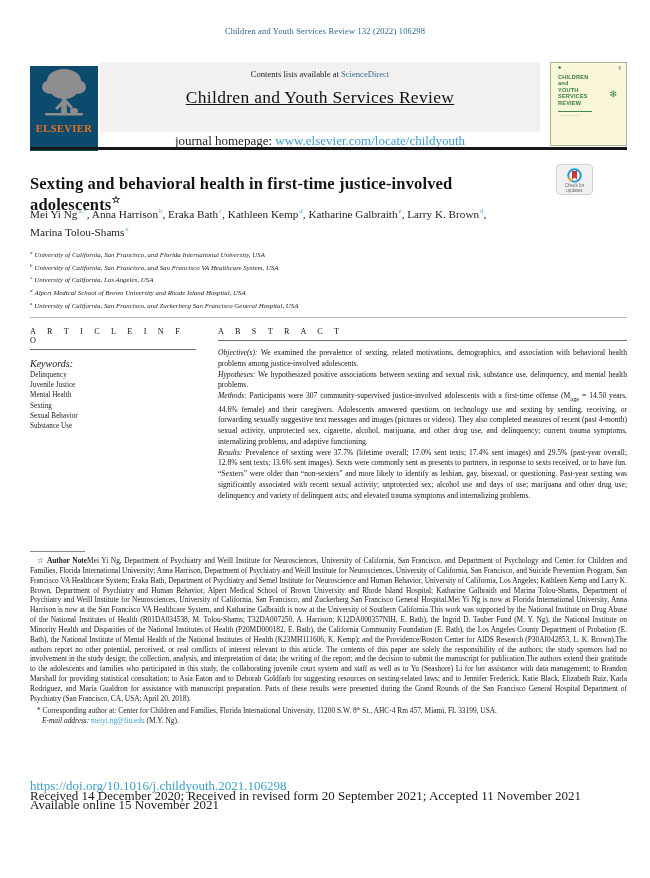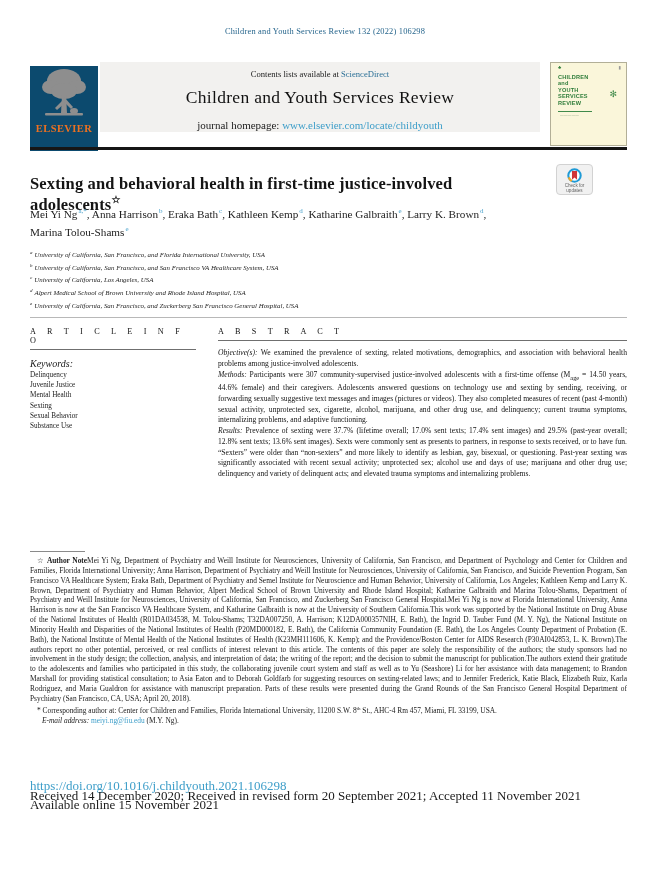--- a/index.html
+++ b/index.html
@@ -20,22 +20,22 @@
   
   .banner { position:absolute; left:30px; top:62px; width:597px; height:85px; }
   .elsevier-block { position:absolute; left:0; top:4px; width:68px; height:85px; background:#0c4a6e; text-align:center; }
   .elsevier-tree { display:block; margin:1px auto 0; }
   .elsevier-word { font-size:10.5px; font-weight:bold; color:#ee7120; letter-spacing:.4px; font-family:"Liberation Serif",serif; }
   .gray-box {
     position:absolute; left:70px; top:0; width:440px; height:70px;
     background:#f2f1ef; text-align:center;
   }
   .contents-line { margin-top:7px; font-size:8.6px; color:#222; }
-  .banner-title { margin-top:8px; font-size:17.5px; color:#111; letter-spacing:.3px; }
-  .homepage-line { margin-top:11px; font-size:11px; color:#222; }
+  .banner-title { margin-top:8px; font-size:17.5px; color:#111; letter-spacing:.3px;text-decoration:underline; }
+  .homepage-line { margin-top:25px; font-size:13px; color:#222; }
   .cover {
     position:absolute; left:520px; top:0; width:77px; height:84px;
     background:#faf6da; border:1px solid #b2af97;
   }
   .cover-mark { position:absolute; left:7px; top:2px; font-size:5px; color:#2f7d3a; }
   .cover-corner { position:absolute; right:5px; top:2px; font-size:4.5px; color:#999; }
   .cover-lines { position:absolute; left:7px; top:11px; font-size:5.6px; font-weight:bold; color:#2f7d3a; line-height:6.4px; letter-spacing:.2px; font-family:"Liberation Sans",sans-serif; }
   .cover-flower { position:absolute; right:9px; top:26px; font-size:9px; color:#3f8a4a; }
   .cover-rule { position:absolute; left:7px; top:48px; width:34px; border-top:1px solid #3f8a4a; }
   .cover-sub { position:absolute; left:9px; top:50px; font-size:3.5px; color:#6a8a6a; letter-spacing:.3px; }
@@ -159,20 +159,21 @@
         <div>Sexual Behavior</div>
         <div>Substance Use</div>
       </div>
   </div>
 
   <div class="abstract-col">
     <div class="col-heading">A B S T R A C T</div>
     <div class="heading-rule"></div>
     <div class="abstract-body">
         <p class="abs-p"><span class="abs-label">Objective(s):</span> We examined the prevalence of sexting, related motivations, demographics, and association with behavioral health problems among justice-involved adolescents.</p>
+        <p class="abs-p"><span class="abs-label">Hypotheses:</span> We hypothesized positive associations between sexting and sexual risk, substance use, delinquency, and mental health problems.</p>
         <p class="abs-p"><span class="abs-label">Methods:</span> Participants were 307 community-supervised justice-involved adolescents with a first-time offense (M<sub>age</sub> = 14.50 years, 44.6% female) and their caregivers. Adolescents answered questions on technology use and sexting by sending, receiving, or forwarding sexually suggestive text messages and images (pictures or videos). They also completed measures of recent (past 4-month) sexual activity, unprotected sex, cigarette, alcohol, marijuana, and other drug use, and delinquency; current trauma symptoms, internalizing problems, and adaptive functioning.</p>
         <p class="abs-p"><span class="abs-label">Results:</span> Prevalence of sexting were 37.7% (lifetime overall; 17.0% sent texts; 17.4% sent images) and 29.5% (past-year overall; 12.8% sent texts; 13.6% sent images). Sexts were commonly sent as presents to partners, in response to sexts received, or to have fun. “Sexters” were older than “non-sexters” and more likely to identify as lesbian, gay, bisexual, or questioning. Past-year sexting was significantly associated with recent sexual activity; unprotected sex; alcohol use and days of use; marijuana and other drug use; delinquency and variety of delinquent acts; and elevated trauma symptoms and internalizing problems.</p>
       </div>
   </div>
 
   <div class="fn-rule"></div>
   <div class="footnote">
     <p class="fn-p"><span>☆</span> <span class="fn-label">Author Note</span><span>Mei Yi Ng, Department of Psychiatry and Weill Institute for Neurosciences, University of California, San Francisco, and Department of Psychology and Center for Children and Families, Florida International University; Anna Harrison, Department of Psychiatry and Weill Institute for Neurosciences, University of California, San Francisco, and Suicide Prevention Program, San Francisco VA Healthcare System; Eraka Bath, Department of Psychiatry and Semel Institute for Neuroscience and Human Behavior, University of California, Los Angeles; Kathleen Kemp and Larry K. Brown, Department of Psychiatry and Human Behavior, Alpert Medical School of Brown University and Rhode Island Hospital; Katharine Galbraith and Marina Tolou-Shams, Department of Psychiatry and Weill Institute for Neurosciences, University of California, San Francisco, and Zuckerberg San Francisco General Hospital.Mei Yi Ng is now at Florida International University, Anna Harrison is now at the San Francisco VA Healthcare System, and Katharine Galbraith is now at the University of Southern California.This work was supported by the National Institute on Drug Abuse of the National Institutes of Health (R01DA034538, M. Tolou-Shams; T32DA007250, A. Harrison; K12DA000357NIH, E. Bath), the Ingrid D. Tauber Fund (M. Y. Ng), the National Institute on Minority Health and Disparities of the National Institutes of Health (P20MD000182, E. Bath), the California Community Foundation (E. Bath), the Los Angeles County Department of Probation (E. Bath), the National Institute of Mental Health of the National Institutes of Health (K23MH111606, K. Kemp); and the Providence/Boston Center for AIDS Research (P30AI042853, L. K. Brown).The authors report no other potential, perceived, or real conflicts of interest relevant to this article. The contents of this paper are solely the responsibility of the authors; the study sponsors had no involvement in the study design; the collection, analysis, and interpretation of data; the writing of the report; and the decision to submit the manuscript for publication.The authors extend their gratitude to the adolescents and families who participated in this study, the collaborating juvenile court system and staff as well as to Yu (Seashore) Li for her assistance with data management; to Brandon Marshall for providing statistical consultation; to Asia Eaton and to Deborah Goldfarb for suggesting resources on sexting-related laws; and to Jennifer Frederick, Katie Black, Elizabeth Ruiz, Karla Rodriguez, and Maria Gualdron for assistance with manuscript preparation. Parts of these results were presented during the Grand Rounds of the San Francisco General Hospital Department of Psychiatry (San Francisco, CA, USA; April 20, 2018).</span></p>
     <p class="fn-p"><span>*</span><span> Corresponding author at: Center for Children and Families, Florida International University, 11200 S.W. 8</span><sup class="fn-sup">th</sup><span> St., AHC-4 Rm 457, Miami, FL 33199, USA.</span></p>
     <p class="email-line"><span class="email-label">E-mail address:</span> <a class="link-light">meiyi.ng@fiu.edu</a><span> (M.Y. Ng).</span></p>

